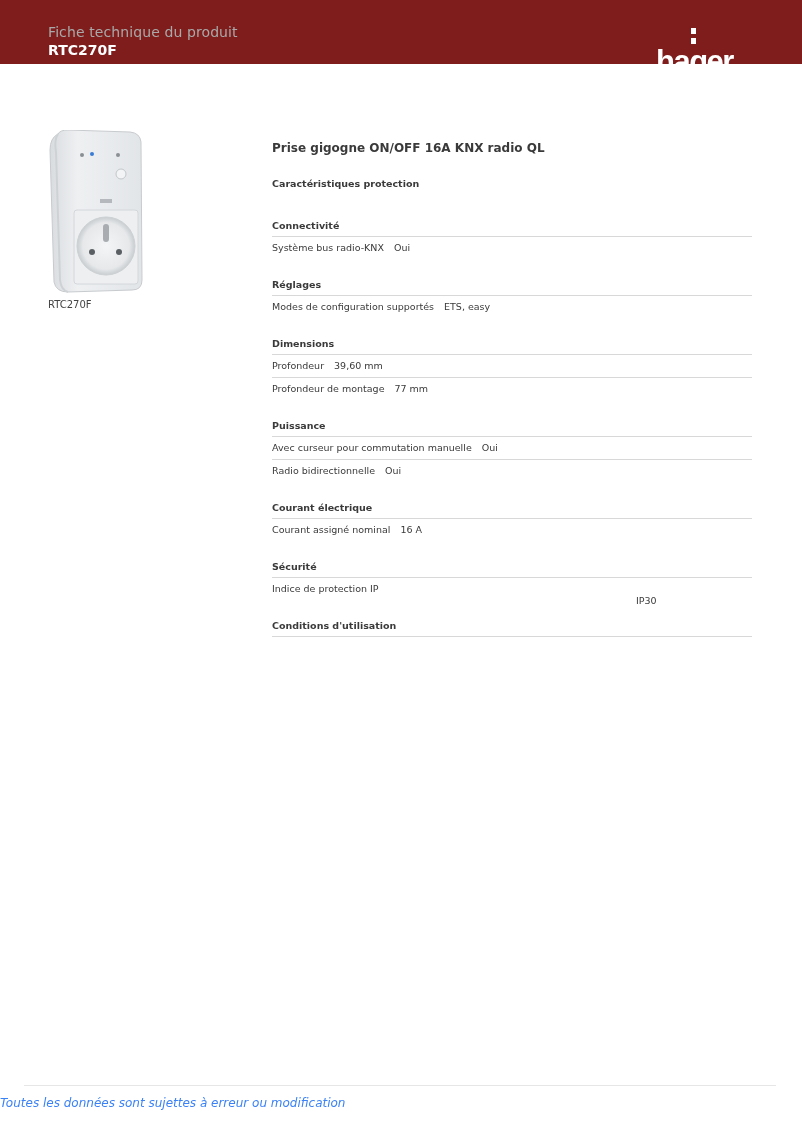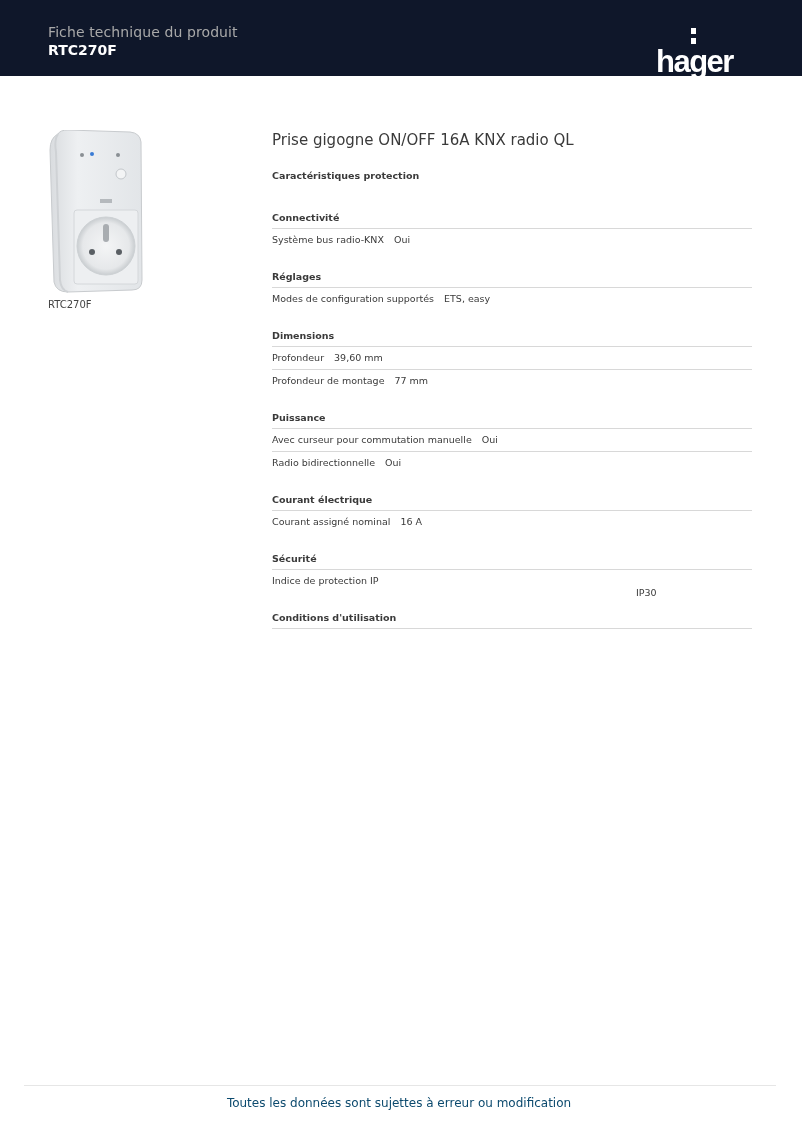--- a/index.html
+++ b/index.html
@@ -1,22 +1,22 @@
 <!DOCTYPE html>
 <html><head>
   <meta charset="utf-8">
   <style>
     html, body { margin: 0; padding: 0; }
     body {
       width: 802px; height: 1134px; background: #ffffff; position: relative;
       font-family: "DejaVu Sans", sans-serif; color: #333333; overflow: hidden;
     }
     .header {
-      position: absolute; left: 0; top: 0; width: 802px; height: 76px;
-      background: #0f172a;
+      position: absolute; left: 0; top: 0; width: 802px; height: 64px;
+      background: #7f1d1d;
     }
     .header .subtitle {
       position: absolute; left: 48px; top: 24px; font-size: 14px; color: #a9a9a9;
       letter-spacing: 0.1px;
     }
     .header .code {
       position: absolute; left: 48px; top: 42px; font-size: 14px; font-weight: bold; color: #ffffff;
     }
     .logo {
       position: absolute; left: 656px; top: 22px; height: 40px; display: flex; align-items: center;
@@ -28,42 +28,42 @@
     .logo .colon span { display: block; width: 5px; height: 6px; background: #ffffff; }
 
     .product-image {
       position: absolute; left: 44px; top: 130px; width: 100px; height: 165px;
     }
     .image-caption {
       position: absolute; left: 48px; top: 299px; font-size: 10px; color: #444;
     }
 
     .content { position: absolute; left: 272px; top: 130px; width: 480px; }
-    .title { font-size: 15px; font-weight: normal; color: #3a3a3a; height: 20px; line-height: 20px; margin-top: 0; }
+    .title { font-size: 12px; font-weight: bold; color: #3a3a3a; height: 20px; line-height: 20px; margin-top: 8px; }
     .subhead { font-size: 9.5px; font-weight: bold; color: #3a3a3a; height: 20px; line-height: 20px; margin-top: 16px; }
     .section { margin-top: 22px; }
     .section:first-of-type { }
     .section-title {
       font-size: 9.5px; font-weight: bold; color: #3a3a3a; height: 20px; line-height: 20px;
       border-bottom: 1px solid #d8d8d8;
     }
     .row {
       position: relative; height: 22px; line-height: 22px; font-size: 9.5px; color: #3a3a3a;
       border-bottom: 1px solid #d8d8d8;
     }
     .row:last-child { border-bottom: none; }
     .row .val { margin-left: 10px; }
     .row.split .val { position: absolute; margin: 12px; }
 
     .footer-line {
       position: absolute; left: 24px; top: 1085px; width: 752px; height: 1px; background: #e6e6e6;
     }
     .footer-text {
-      position: absolute; left: 0; top: 1096px; width: 798px; text-align: center;
-      font-size: 12px; color: #0c4a6e;
+      position: absolute; left: 0; top: 1096px; width: 798px; text-align: left;
+      font-size: 12px; color: #3b82f6; font-style: italic;
     }
   </style>
 </head>
 <body>
 
 <div class="header">
   <div class="subtitle">Fiche technique du produit</div>
   <div class="code">RTC270F</div>
   <div class="logo">
     <span class="colon">

